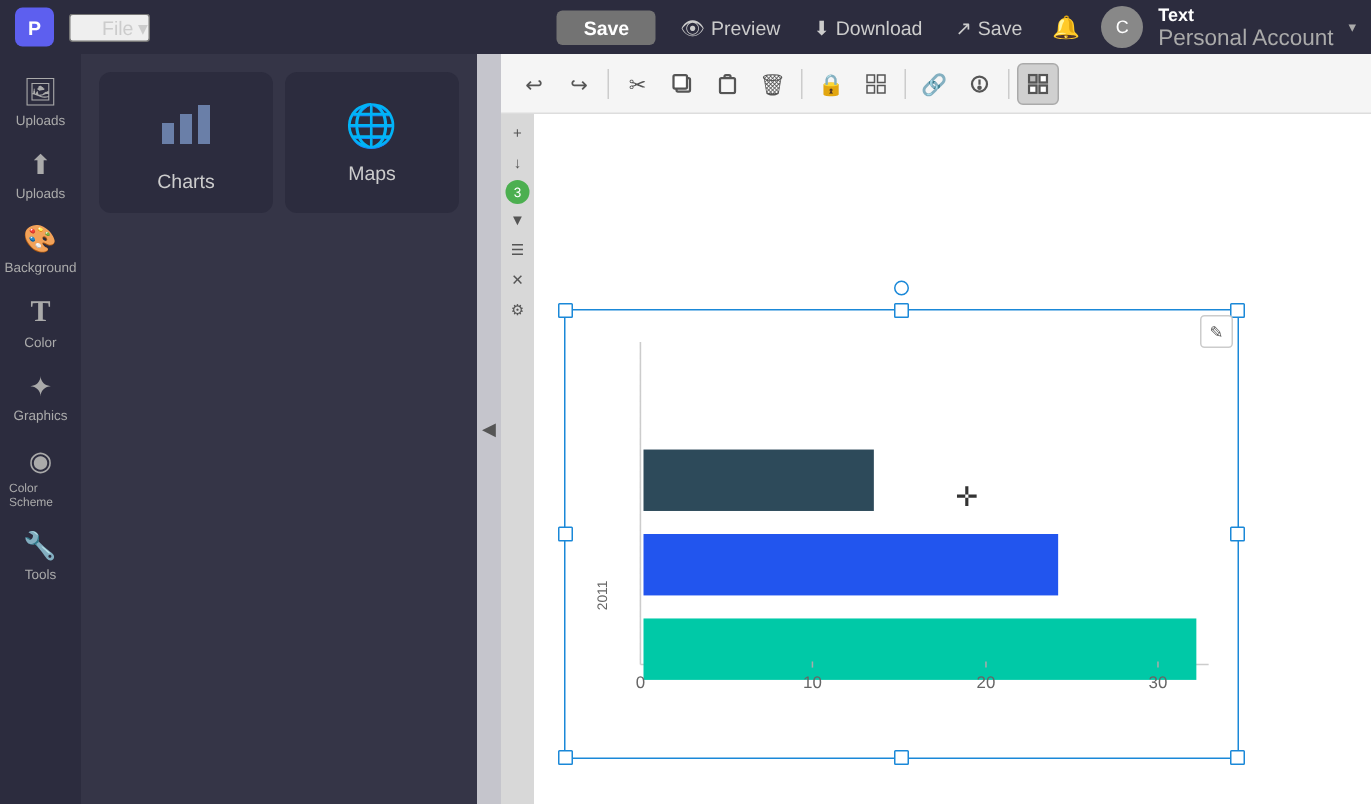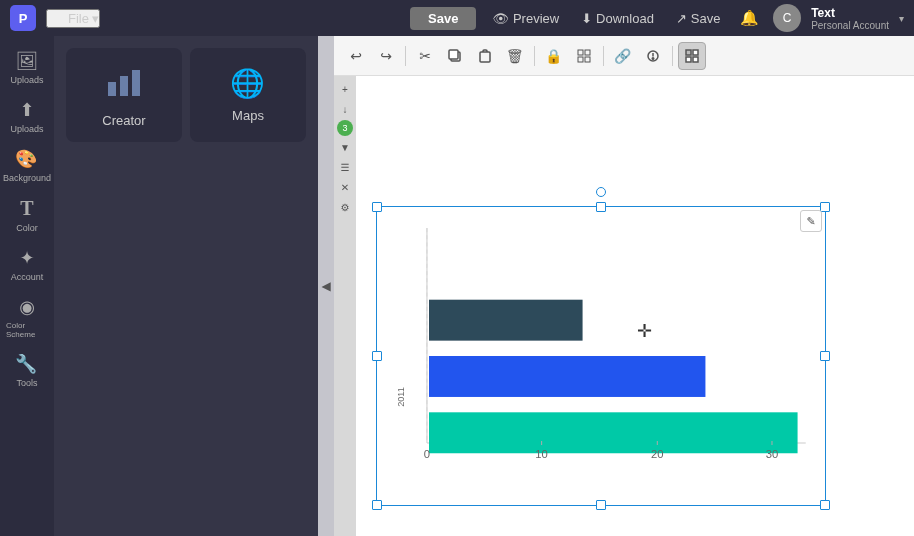--- a/index.html
+++ b/index.html
@@ -56,21 +56,21 @@
       padding: 2px 6px;
     }
     #topbar .notif-btn {
       background: transparent; border: none; color: #ccc; cursor: pointer; font-size: 15px; padding: 2px 4px;
     }
     #topbar .avatar {
       width: 28px; height: 28px; border-radius: 50%; background: #888; display: flex; align-items: center; justify-content: center; color: white; font-size: 12px; cursor: pointer;
     }
     #topbar .user-info { display: flex; flex-direction: column; cursor: pointer; }
     #topbar .user-name { color: white; font-size: 12px; font-weight: 600; }
-    #topbar .user-sub { color: #aaa; font-size: 10px; }
+    #topbar .user-sub { color: #aaa; font-size: 15px; }
     #topbar .chevron { color: #aaa; font-size: 10px; }
 
     
     #main {
       display: flex;
       flex: 1;
       overflow: hidden;
     }
 
     
@@ -338,21 +338,21 @@
     <div class="icon-item">
       <span class="icon-svg">🎨</span>
       <span>Background</span>
     </div>
     <div class="icon-item">
       <span class="icon-svg" style="font-size:20px;font-weight:bold;font-family:serif;">T</span>
       <span>Color</span>
     </div>
     <div class="icon-item">
       <span class="icon-svg">✦</span>
-      <span>Account</span>
+      <span>Graphics</span>
     </div>
     <div class="icon-item">
       <span class="icon-svg">◉</span>
       <span style="font-size:8px;text-align:left;">Color Scheme</span>
     </div>
     <div class="icon-item">
       <span class="icon-svg">🔧</span>
       <span>Tools</span>
     </div>
   </div>
@@ -360,21 +360,21 @@
   <div id="panel-sidebar">
     <div class="panel-grid">
       <div class="panel-card">
         <span class="card-icon">
           <svg width="36" height="36" viewBox="0 0 36 36">
             <rect x="2" y="20" width="8" height="14" fill="#6a7fa8"></rect>
             <rect x="14" y="14" width="8" height="20" fill="#6a7fa8"></rect>
             <rect x="26" y="8" width="8" height="26" fill="#6a7fa8"></rect>
           </svg>
         </span>
-        <span>Creator</span>
+        <span>Charts</span>
       </div>
       <div class="panel-card">
         <span class="card-icon">🌐</span>
         <span>Maps</span>
       </div>
     </div>
   </div>
 
   <div id="collapse-btn">
     <span>◀</span>

